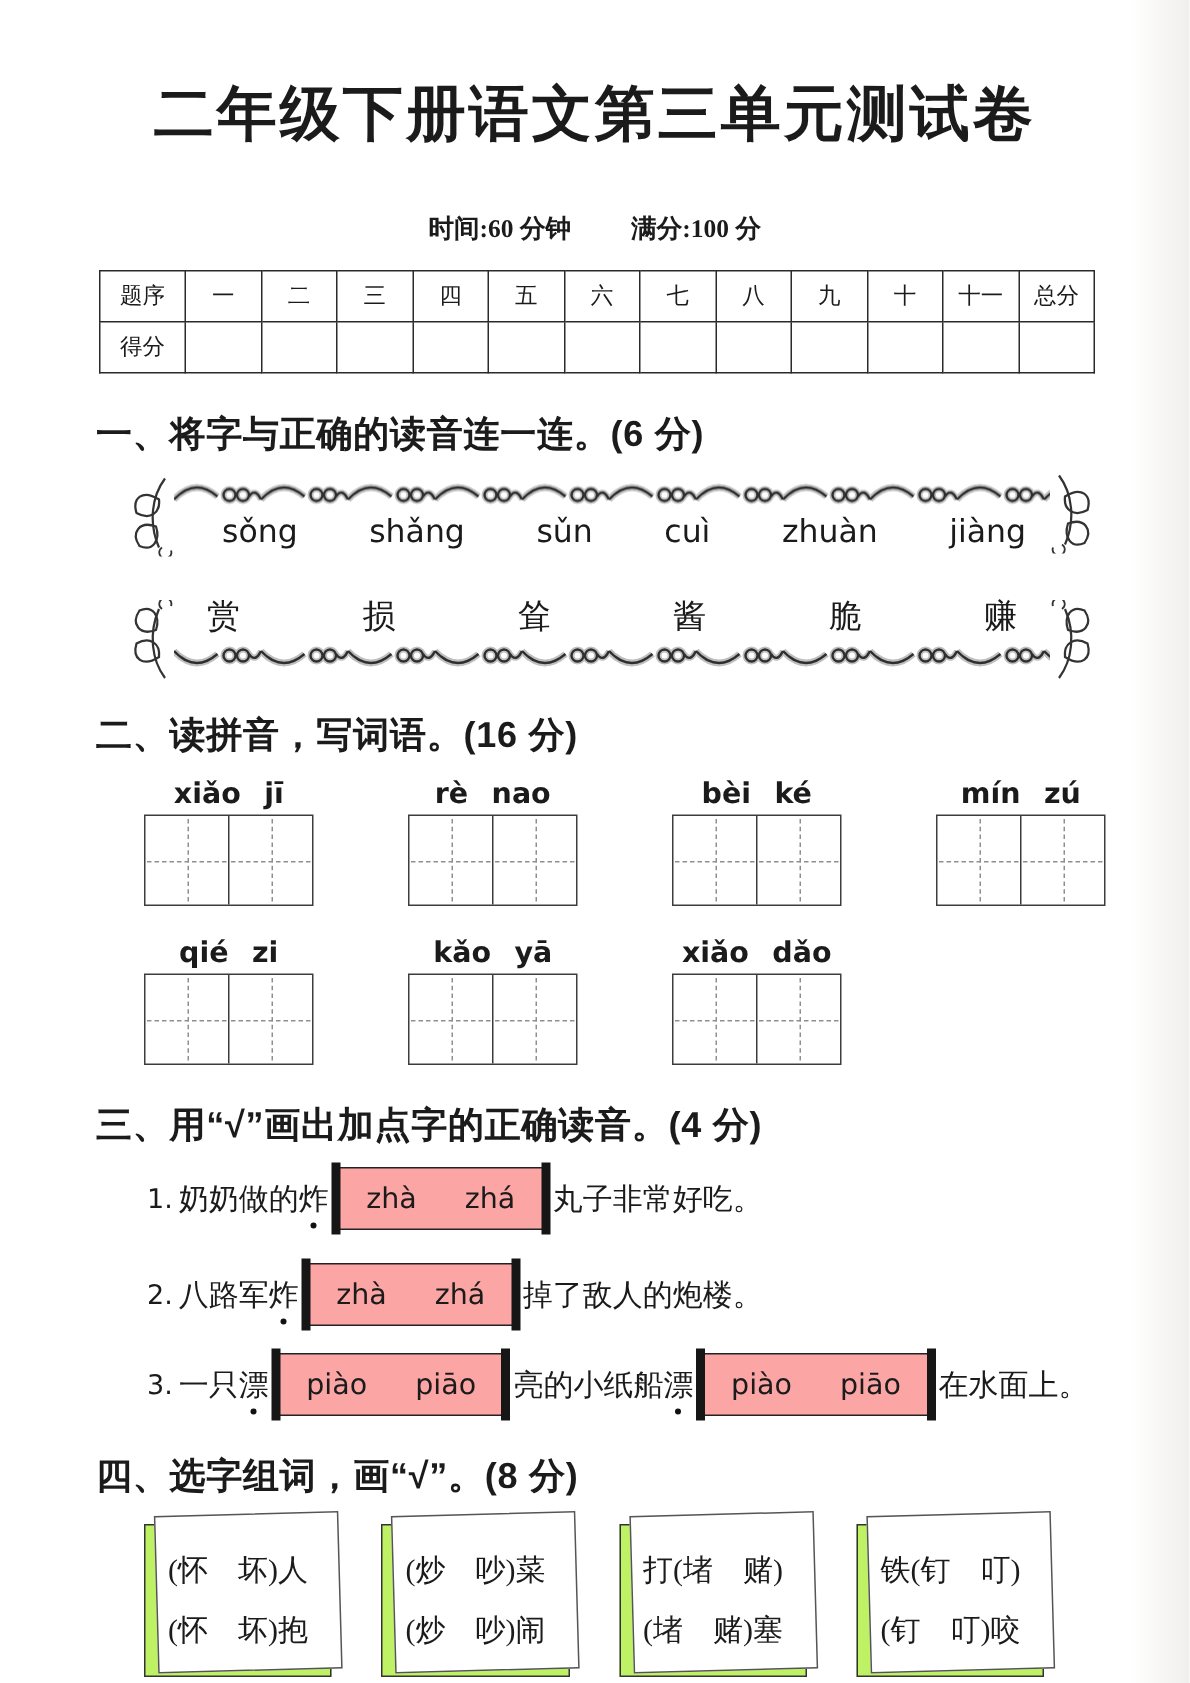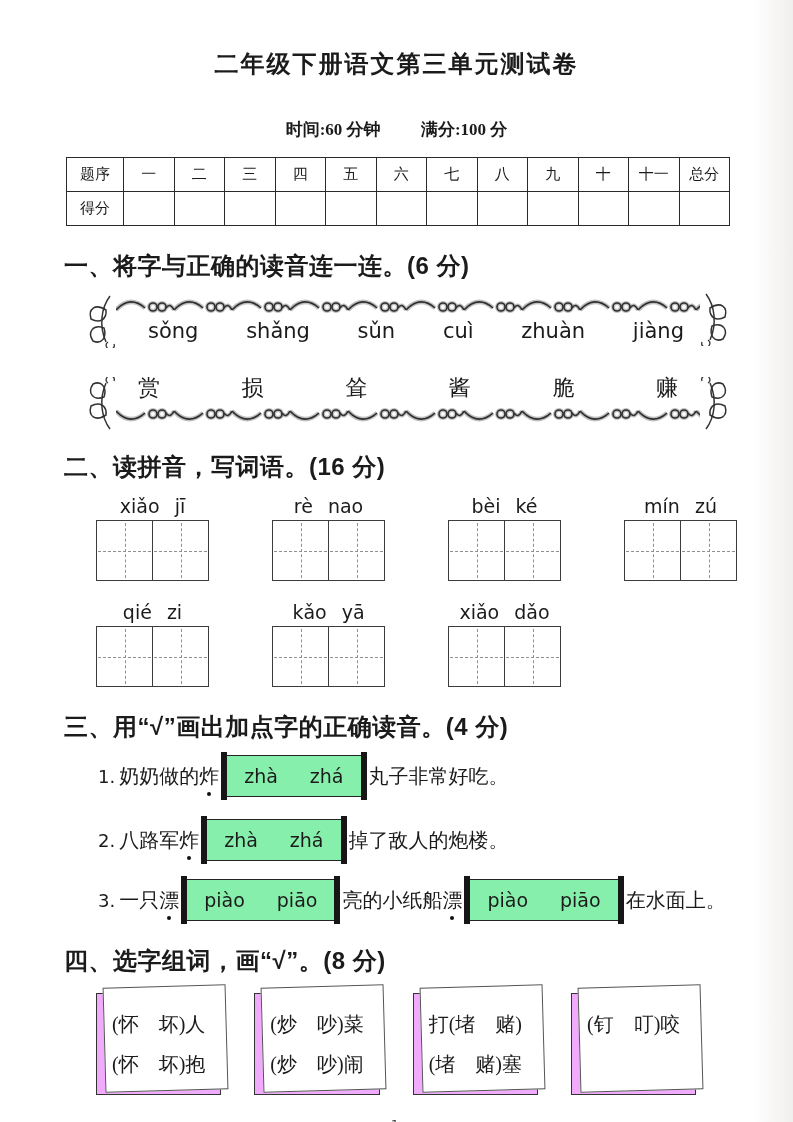--- a/index.html
+++ b/index.html
@@ -9,21 +9,21 @@
     color:#1b1b1b;
     font-family:"Liberation Serif",serif;
     overflow:hidden;
     position:relative;
   }
   .title{
     padding-top:48px;
     text-align:center;
     font-family:"Liberation Sans",sans-serif;
     font-weight:800;
-    font-size:24px;
+    font-size:40px;
     letter-spacing:2px;
   }
   .info{
     margin-top:38px;
     text-align:center;
     font-size:17px;
     font-weight:bold;
   }
   .info span{margin:0 18px;}
   table.score{
@@ -61,21 +61,21 @@
   .py{font-family:"DejaVu Sans",sans-serif;margin-left:16px;}
   .hz{font-family:"Liberation Serif",serif;font-size:22px;}
   .leaf{position:absolute;}
   .banner-1 .leaf-l{left:-30px;top:0;}
   .banner-1 .leaf-r{right:-30px;top:-2px;transform:scaleX(-1);}
   .banner-2 .leaf-l{left:-30px;bottom:-4px;transform:scaleY(-1);}
   .banner-2 .leaf-r{right:-30px;bottom:-4px;transform:scale(-1,-1);}
   
   .word-grid{display:flex;gap:59px;margin:12px 0 0 94px;}
   .word-grid.second{margin-top:20px;}
-  .wg{width:117px;}
+  .wg{width:117px;font-weight:bold;}
   .wg-label{
     text-align:center;
     font-family:"DejaVu Sans",sans-serif;
     font-size:19px;
     margin-bottom:3px;
     word-spacing:9px;
     white-space:nowrap;
   }
   .cellpair{display:flex;border:1.8px solid #3c3c3c;width:fit-content;margin:0 auto;background:#fff;}
   .cell{width:55px;height:59px;position:relative;}
@@ -92,37 +92,37 @@
   .q-row{display:flex;align-items:center;margin-left:98px;font-size:20px;white-space:nowrap;}
   .q-row.r1{margin-top:12px;}
   .q-row.r2{margin-top:22px;}
   .q-row.r3{margin-top:18px;}
   .q-num{margin-right:4px;font-family:"DejaVu Sans",sans-serif;font-size:18px;}
   .opt-box{
     position:relative;display:inline-flex;gap:32px;
     border:1.5px solid #222;
     padding:9px 20px;margin:0 4px;
     font-family:"DejaVu Sans",sans-serif;font-size:19px;
-    background:#86efac;align-items:center;
+    background:#fca5a5;align-items:center;
   }
   .opt-box::before,.opt-box::after{
     content:"";position:absolute;top:-4px;bottom:-4px;width:6px;background:#161616;
   }
   .opt-box::before{left:-3px;}
   .opt-box::after{right:-3px;}
   .dotchar{position:relative;}
   .dotchar::after{
     content:"";position:absolute;bottom:-6px;left:50%;transform:translateX(-50%);
     width:4px;height:4px;border-radius:50%;background:#111;
   }
   
   .cards{display:flex;gap:33px;margin:16px 0 0 96px;}
   .card{
     position:relative;z-index:0;
-    border:1.7px solid #333;background:#f0abfc;
+    border:1.7px solid #333;background:#bef264;
     padding:10px 15px;font-size:20px;line-height:2.0;
     white-space:nowrap;
   }
   .card::before{
     content:"";position:absolute;z-index:-1;
     left:7px;right:-7px;top:-8px;bottom:3px;
     border:1.5px solid #555;background:#fff;
     transform:rotate(-1.6deg);
   }
   .pageno{
@@ -363,17 +363,18 @@
   </div>
   <div class="card">
     <div>(炒　吵)菜</div>
     <div>(炒　吵)闹</div>
   </div>
   <div class="card">
     <div>打(堵　赌)</div>
     <div>(堵　赌)塞</div>
   </div>
   <div class="card">
+    <div>铁(钉　叮)</div>
     <div>(钉　叮)咬</div>
   </div>
 </div>
 
 <div class="pageno">- 1 -</div>
 
 </body></html>

